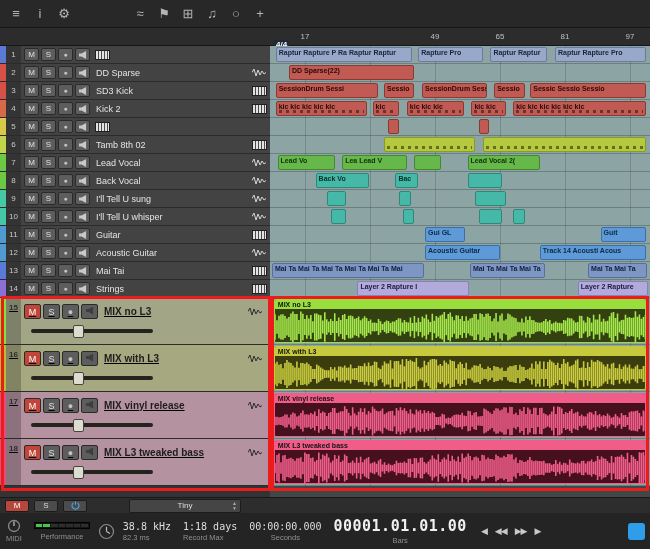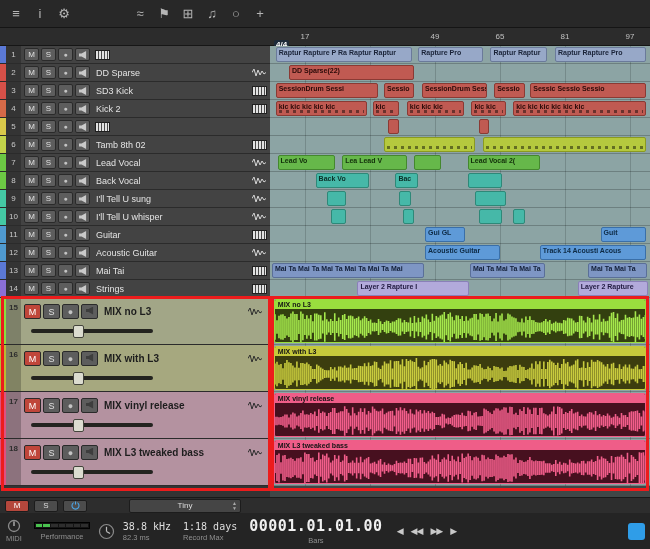--- a/index.html
+++ b/index.html
@@ -18,21 +18,21 @@
            border-bottom:1px solid #161616; box-sizing:border-box; }
   #ruler-nums { position:absolute; left:270px; top:0; width:380px; height:18px; overflow:hidden; }
   .rnum { position:absolute; top:4px; font-size:8px; color:#c0c0c0; transform:translateX(-50%); }
   #timesig { position:absolute; left:274px; top:12px; font-size:8px; color:#fff; font-weight:bold;
              background:#1d2a3a; padding:0 2px; border-radius:2px; }
 
   
   #tracklist { position:absolute; top:46px; left:0; width:270px; height:440px; background:#3a3a3a; }
   .trow { display:flex; align-items:center; background:#434343; border-bottom:1px solid #2b2b2b; box-sizing:border-box; }
   .trow.small { height:18px; }
-  .trow.large { height:47px; align-items:stretch; }
+  .trow.large { height:47px; align-items:stretch;text-decoration:underline; }
   .colorbar { width:6px; align-self:stretch; }
   .tnum { width:15px; text-align:center; font-size:8px; color:#c8c8c8; background:rgba(0,0,0,0.22); line-height:17px; }
   .trow.large .tnum { line-height:20px; color:#2e2e2e; font-weight:bold; }
   .btnrow { display:flex; align-items:center; margin-left:2px; }
   .tbtn { width:15px; height:13px; margin:0 1px; background:#5d5d5d; color:#e0e0e0; font-size:8px;
           line-height:12px; text-align:center; border-radius:2px; border:1px solid #2a2a2a; box-sizing:border-box; }
   .tbtn.rec { font-size:7px; color:#c4c4c4; }
   .tbtn.on-m { background:#c0463a; color:#fff; }
   .tbtn.lg { width:17px; height:15px; line-height:14px; font-size:9px; }
   .spk { display:block; width:8px; height:8px; margin:2px auto 0; background:#c9c9c9;
@@ -695,20 +695,24 @@
     </svg>
     <div class="tgroup left">
       <span class="tv">38.8 kHz</span>
       <span class="tl">82.3 ms</span>
     </div>
     <div class="tgroup left">
       <span class="tv">1:18 days</span>
       <span class="tl">Record Max</span>
     </div>
     <div class="tgroup">
+      <span class="tv">00:00:00.000</span>
+      <span class="tl">Seconds</span>
+    </div>
+    <div class="tgroup">
       <span class="tv big">00001.01.01.00</span>
       <span class="tl">Bars</span>
     </div>
     <div id="tbtns">
         <span class="pbtn">◀</span>
         <span class="pbtn">◀◀</span>
         <span class="pbtn">▶▶</span>
         <span class="pbtn">▶</span>
       </div>
     <div class="bluebox"></div>

